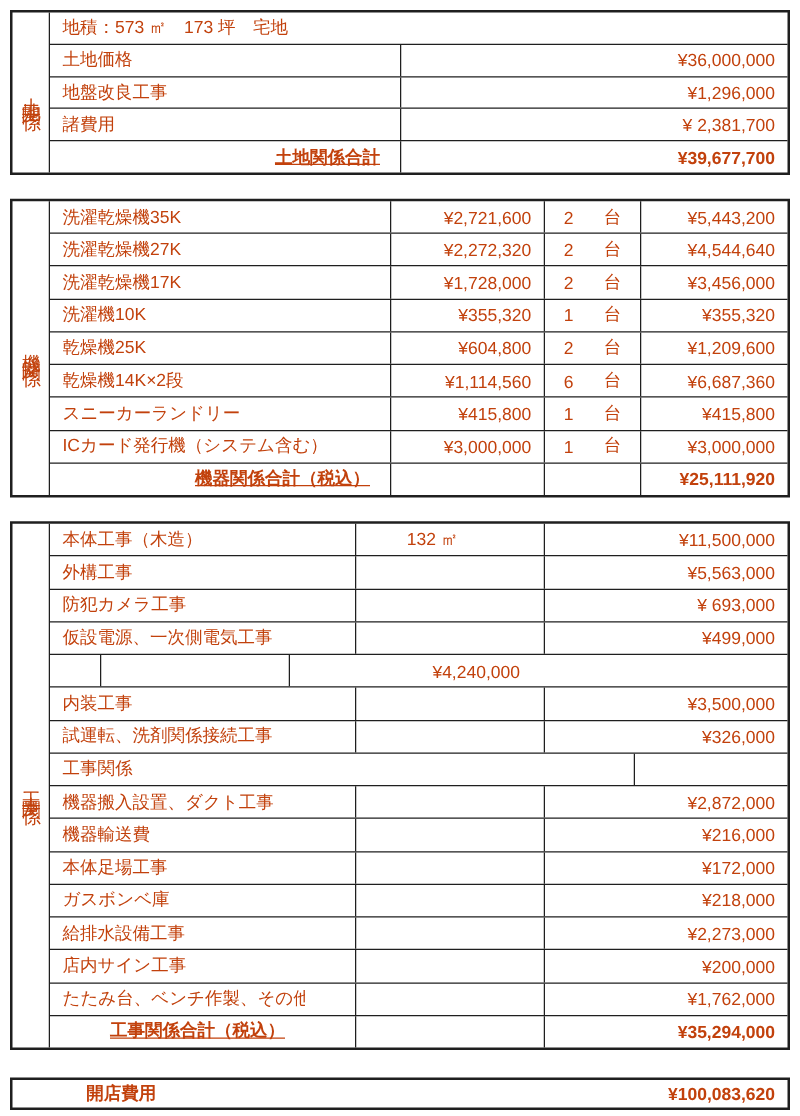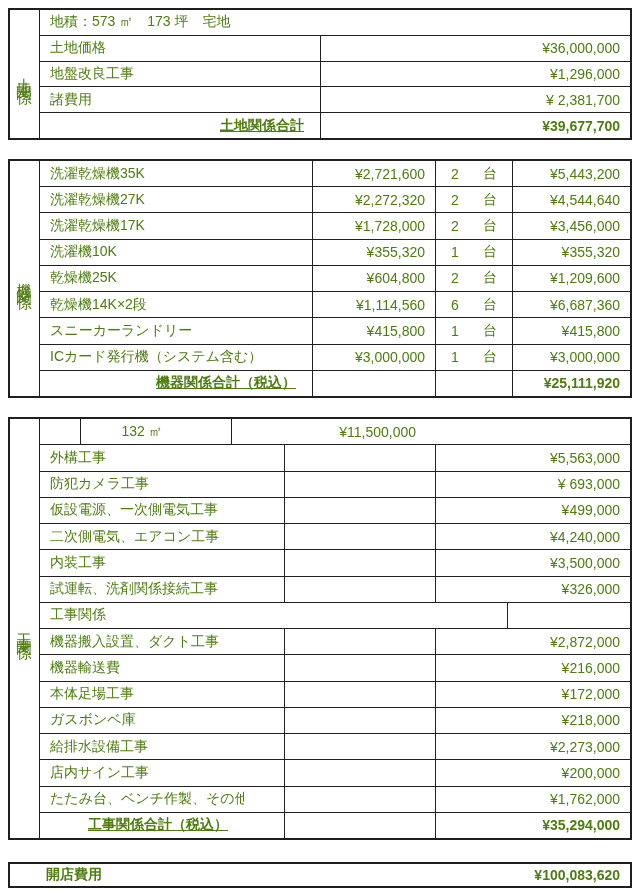--- a/index.html
+++ b/index.html
@@ -1,19 +1,19 @@
 <!DOCTYPE html>
 <html><head>
 <meta charset="utf-8">
 <style>
   html,body { margin:0; padding:0; background:#ffffff; }
   .sheet {
     position:relative; width:640px; height:893px; background:#ffffff;
     font-family:"Liberation Sans","DejaVu Sans",sans-serif;
-    color:#4d7c0f; overflow:hidden;
+    color:#c2410c; overflow:hidden;
   }
   .tbl {
     position:absolute; left:8px; width:624px; box-sizing:border-box;
     border:2px solid #1f1f1f; display:flex; background:#ffffff;
   }
   #sec-land { top:8px; height:132px; }
   #sec-equipment { top:159px; height:239px; }
   #sec-construction { top:417px; height:423px; }
   .vlabel {
     width:30px; box-sizing:border-box; border-right:1px solid #1f1f1f;
@@ -34,21 +34,21 @@
   .c-total   { width:118px; border-left:1px solid #1f1f1f; }
   .c-mid     { width:123px; border-left:1px solid #1f1f1f; justify-content:center;margin-left:40px; }
   .c-amt-con { width:195px; border-left:1px solid #1f1f1f;margin-left:28px; }
   .row.total { font-weight:bold; }
   .row.total .c-item { justify-content:flex-end; padding-right:16px;text-decoration:underline; }
   .footer-box {
     position:absolute; left:8px; top:862px; width:624px; height:26px;
     box-sizing:border-box; border:2px solid #1f1f1f; background:#ffffff;
     display:flex; align-items:center; font-size:14px; font-weight:bold;
   }
-  .f-label { padding-left:36px; }
+  .f-label { padding-left:36px;margin-left:23px; }
   .f-amount { margin-left:auto; padding-right:10px; }
 </style>
 </head>
 <body>
 
 <div class="sheet">
 
   <section class="tbl" id="sec-land">
     <div class="vlabel">土地関係</div>
     <div class="rows">
@@ -155,40 +155,40 @@
           <div class="cell c-qty"></div>
           <div class="cell c-total money">¥25,111,920</div>
         </div>
       </div>
   </section>
 
   <section class="tbl" id="sec-construction">
     <div class="vlabel">工事関係</div>
     <div class="rows">
         <div class="row">
+          <div class="cell c-item">本体工事（木造）</div>
           <div class="cell c-mid">132 ㎡</div>
           <div class="cell c-amt-con money">¥11,500,000</div>
         </div>
         <div class="row">
           <div class="cell c-item">外構工事</div>
           <div class="cell c-mid"></div>
           <div class="cell c-amt-con money">¥5,563,000</div>
         </div>
         <div class="row">
           <div class="cell c-item">防犯カメラ工事</div>
           <div class="cell c-mid"></div>
           <div class="cell c-amt-con money">¥ 693,000</div>
         </div>
         <div class="row">
           <div class="cell c-item">仮設電源、一次側電気工事</div>
           <div class="cell c-mid"></div>
           <div class="cell c-amt-con money">¥499,000</div>
         </div>
         <div class="row">
-          <div class="cell c-item">二次側電気、エアコン工事</div>
           <div class="cell c-mid"></div>
           <div class="cell c-amt-con money">¥4,240,000</div>
         </div>
         <div class="row">
           <div class="cell c-item">内装工事</div>
           <div class="cell c-mid"></div>
           <div class="cell c-amt-con money">¥3,500,000</div>
         </div>
         <div class="row">
           <div class="cell c-item">試運転、洗剤関係接続工事</div>

